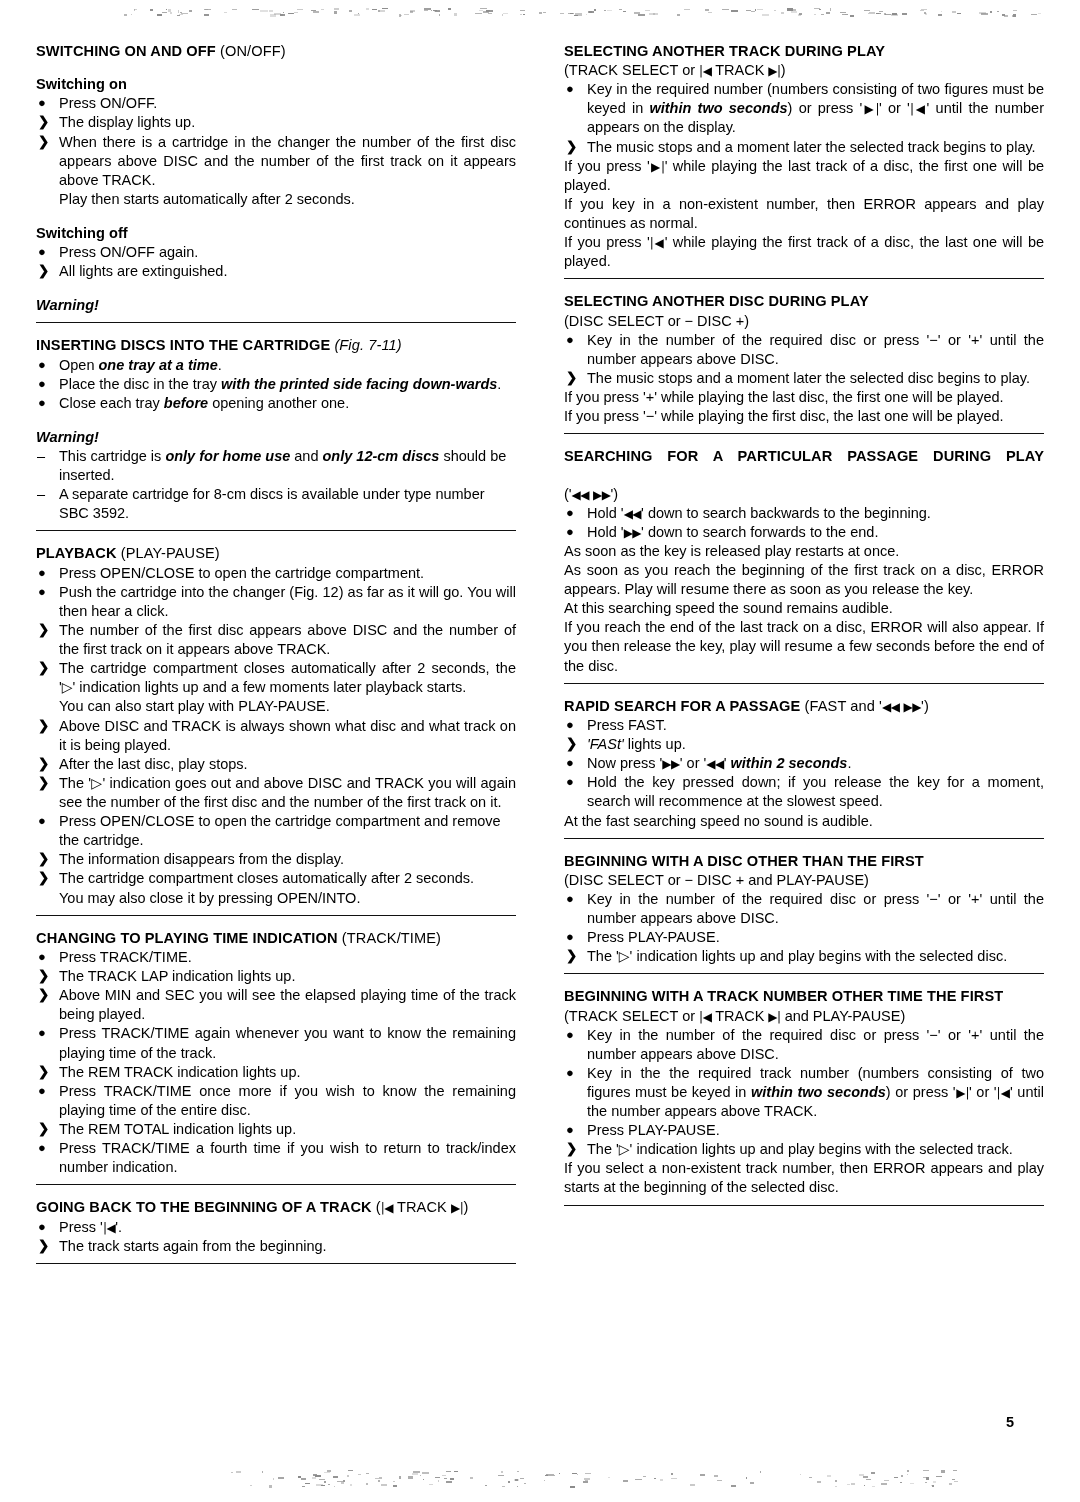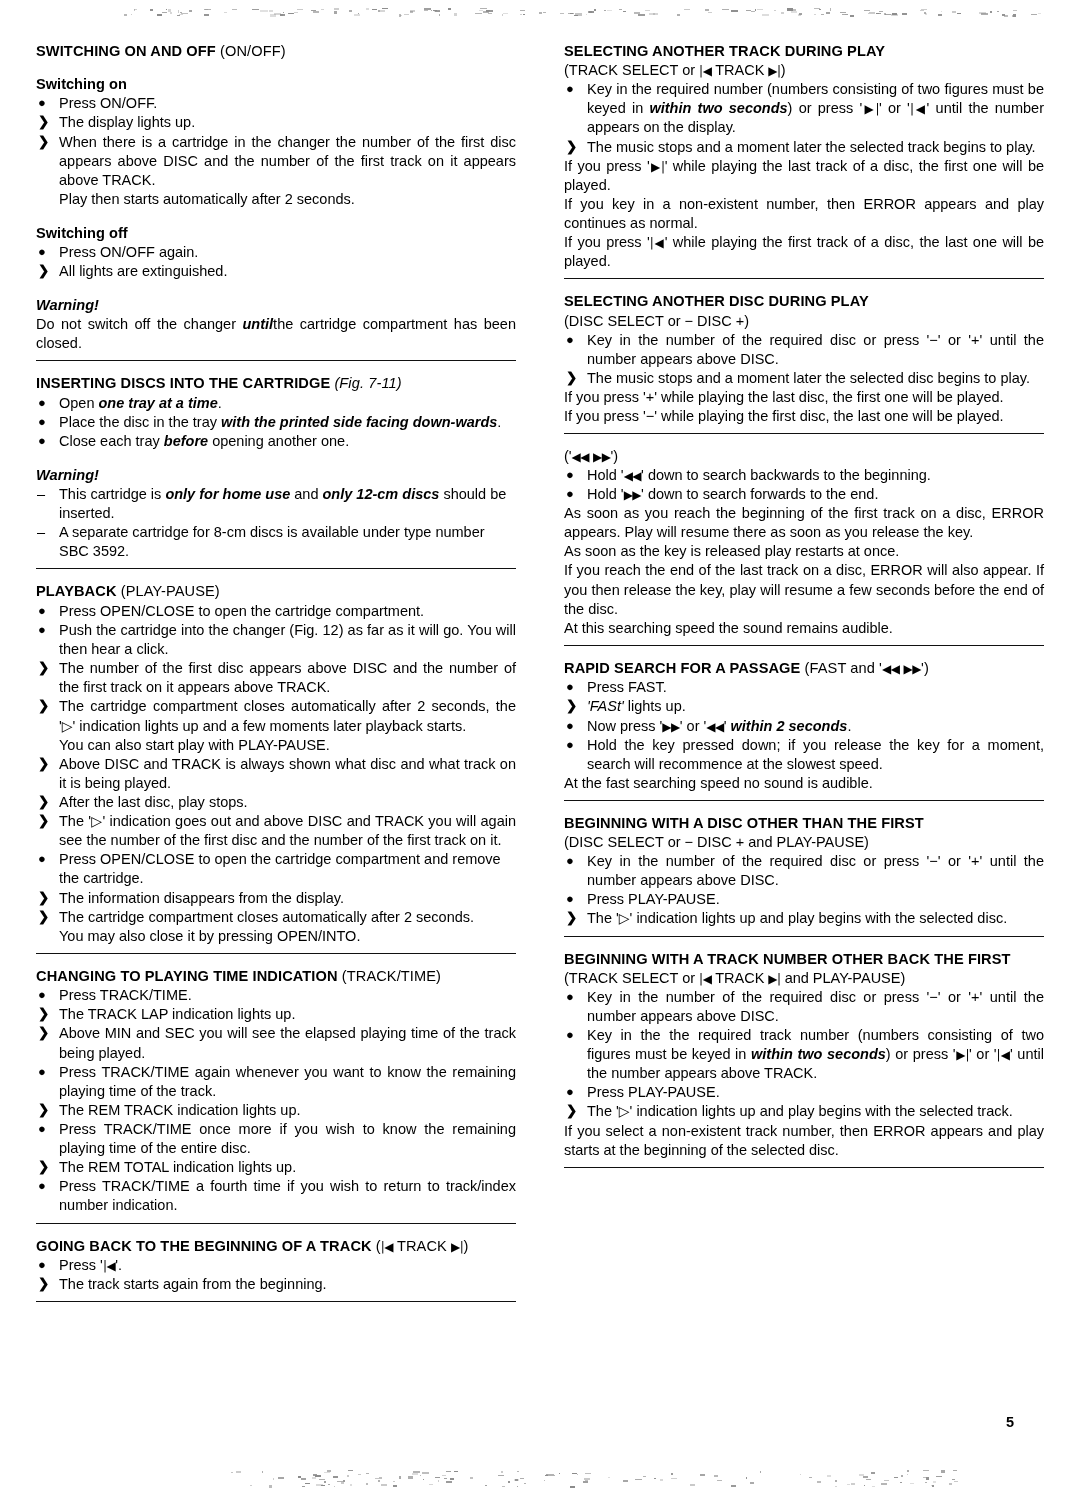--- a/index.html
+++ b/index.html
@@ -467,21 +467,20 @@
             <li><span class="marker arrow">❯</span>The display lights up.</li>
             <li class="just"><span class="marker arrow">❯</span>When there is a cartridge in the changer the number of the first disc appears above DISC and the number of the first track on it appears above TRACK.</li>
             <li class="cont">Play then starts automatically after 2 seconds.</li>
           </ul>
           <div class="subhead spaced">Switching off</div>
           <ul class="items">
             <li><span class="marker dot">●</span>Press ON/OFF again.</li>
             <li><span class="marker arrow">❯</span>All lights are extinguished.</li>
           </ul>
           <div class="warn">Warning!</div>
-          <p class="para just">Do not switch off the changer <span class="bi">until</span>the cartridge compartment has been closed.</p>
         </div>
         <hr class="rule">
         <div class="section">
           <h2 class="head">INSERTING DISCS INTO THE CARTRIDGE <span class="light i">(Fig. 7-11)</span></h2>
           <ul class="items">
             <li><span class="marker dot">●</span>Open <span class="bi">one tray at a time</span>.</li>
             <li><span class="marker dot">●</span>Place the disc in the tray <span class="bi">with the printed side facing down-wards</span>.</li>
             <li><span class="marker dot">●</span>Close each tray <span class="bi">before</span> opening another one.</li>
           </ul>
           <div class="warn">Warning!</div>
@@ -550,29 +549,30 @@
           <div class="headnote">(DISC SELECT or − DISC +)</div>
           <ul class="items">
             <li class="just"><span class="marker dot">●</span>Key in the number of the required disc or press '−' or '+' until the number appears above DISC.</li>
             <li><span class="marker arrow">❯</span>The music stops and a moment later the selected disc begins to play.</li>
           </ul>
           <p class="para">If you press '+' while playing the last disc, the first one will be played.</p>
           <p class="para">If you press '−' while playing the first disc, the last one will be played.</p>
         </div>
         <hr class="rule">
         <div class="section">
+          <h2 class="head justify">SEARCHING FOR A PARTICULAR PASSAGE DURING PLAY</h2>
           <div class="headnote">('<span class="sym">◀◀</span> <span class="sym">▶▶</span>')</div>
           <ul class="items">
             <li><span class="marker dot">●</span>Hold '<span class="sym">◀◀</span>' down to search backwards to the beginning.</li>
             <li><span class="marker dot">●</span>Hold '<span class="sym">▶▶</span>' down to search forwards to the end.</li>
           </ul>
+          <p class="para">As soon as the key is released play restarts at once.</p>
           <p class="para just">As soon as you reach the beginning of the first track on a disc, ERROR appears. Play will resume there as soon as you release the key.</p>
-          <p class="para">As soon as the key is released play restarts at once.</p>
+          <p class="para">At this searching speed the sound remains audible.</p>
           <p class="para just">If you reach the end of the last track on a disc, ERROR will also appear. If you then release the key, play will resume a few seconds before the end of the disc.</p>
-          <p class="para">At this searching speed the sound remains audible.</p>
         </div>
         <hr class="rule">
         <div class="section">
           <h2 class="head">RAPID SEARCH FOR A PASSAGE <span class="light">(FAST and '<span class="sym">◀◀</span> <span class="sym">▶▶</span>')</span></h2>
           <ul class="items">
             <li><span class="marker dot">●</span>Press FAST.</li>
             <li><span class="marker arrow">❯</span><i>'FASt'</i> lights up.</li>
             <li><span class="marker dot">●</span>Now press '<span class="sym">▶▶</span>' or '<span class="sym">◀◀</span>' <span class="bi">within 2 seconds</span>.</li>
             <li class="just"><span class="marker dot">●</span>Hold the key pressed down; if you release the key for a moment, search will recommence at the slowest speed.</li>
           </ul>
@@ -583,21 +583,21 @@
           <h2 class="head">BEGINNING WITH A DISC OTHER THAN THE FIRST</h2>
           <div class="headnote">(DISC SELECT or − DISC + and PLAY-PAUSE)</div>
           <ul class="items">
             <li class="just"><span class="marker dot">●</span>Key in the number of the required disc or press '−' or '+' until the number appears above DISC.</li>
             <li><span class="marker dot">●</span>Press PLAY-PAUSE.</li>
             <li><span class="marker arrow">❯</span>The '<span class="sym-play">▷</span>' indication lights up and play begins with the selected disc.</li>
           </ul>
         </div>
         <hr class="rule">
         <div class="section">
-          <h2 class="head">BEGINNING WITH A TRACK NUMBER OTHER BACK THE FIRST</h2>
+          <h2 class="head">BEGINNING WITH A TRACK NUMBER OTHER TIME THE FIRST</h2>
           <div class="headnote">(TRACK SELECT or <span class="sym">|◀</span> TRACK <span class="sym">▶|</span> and PLAY-PAUSE)</div>
           <ul class="items">
             <li class="just"><span class="marker dot">●</span>Key in the number of the required disc or press '−' or '+' until the number appears above DISC.</li>
             <li class="just"><span class="marker dot">●</span>Key in the the required track number (numbers consisting of two figures must be keyed in <span class="bi">within two seconds</span>) or press '<span class="sym">▶|</span>' or '<span class="sym">|◀</span>' until the number appears above TRACK.</li>
             <li><span class="marker dot">●</span>Press PLAY-PAUSE.</li>
             <li><span class="marker arrow">❯</span>The '<span class="sym-play">▷</span>' indication lights up and play begins with the selected track.</li>
           </ul>
           <p class="para just">If you select a non-existent track number, then ERROR appears and play starts at the beginning of the selected disc.</p>
         </div>
         <hr class="rule">

